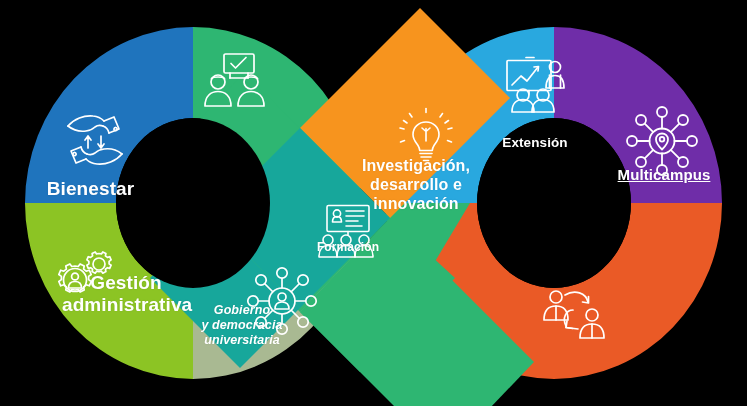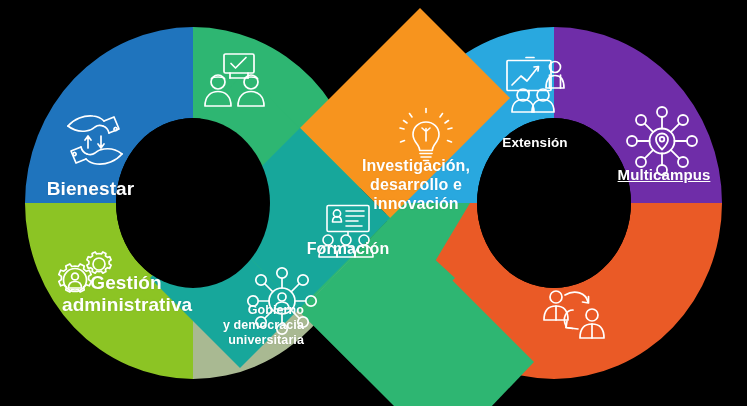--- a/index.html
+++ b/index.html
@@ -264,28 +264,28 @@
       <path d="M26 39.5 L38 41"></path>
     </svg>
   </div>
 
   <div class="seg-label" style="left:38px;top:178px;width:105px;font-size:19px;">Bienestar</div>
 
 
   <div class="seg-label" style="left:62px;top:272px;width:128px;font-size:19px;">Gestión
 administrativa</div>
 
-  <div class="seg-label" style="left:180px;top:303px;width:124px;font-size:12.5px;text-align:right;">Gobierno
+  <div class="seg-label" style="left:180px;top:303px;width:124px;font-size:12.5px;text-align:center;font-style:italic;">Gobierno
 y democracia
 universitaria</div>
 
   <div class="seg-label" style="left:360px;top:157px;width:112px;font-size:16px;">Investigación,
 desarrollo e
 innovación</div>
 
-  <div class="seg-label" style="left:296px;top:240px;width:104px;font-size:16px;">Formación</div>
+  <div class="seg-label" style="left:296px;top:240px;width:104px;font-size:12px;">Formación</div>
 
   <div class="seg-label" style="left:480px;top:110px;width:110px;font-size:13.5px;margin-top:25px;">Extensión</div>
 
   <div class="seg-label" style="left:605px;top:166px;width:118px;font-size:15px;text-decoration:underline;">Multicampus</div>
 
 
 </div>
 
 </body></html>

